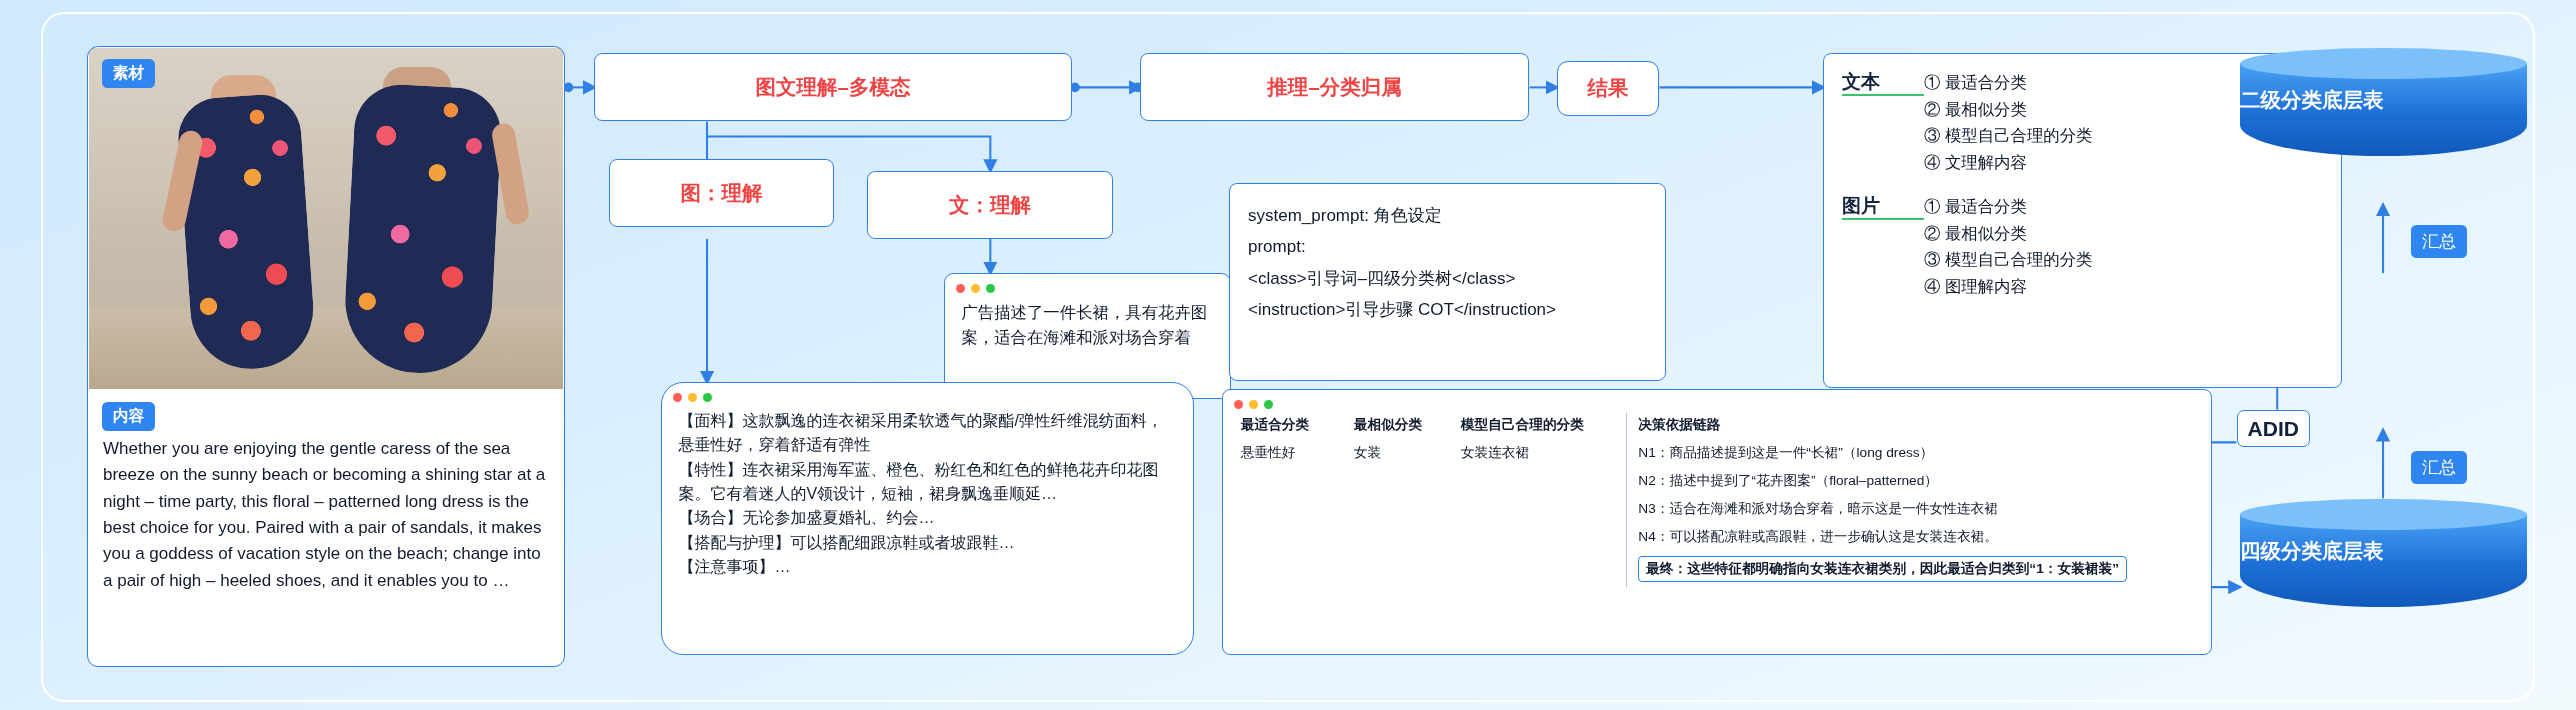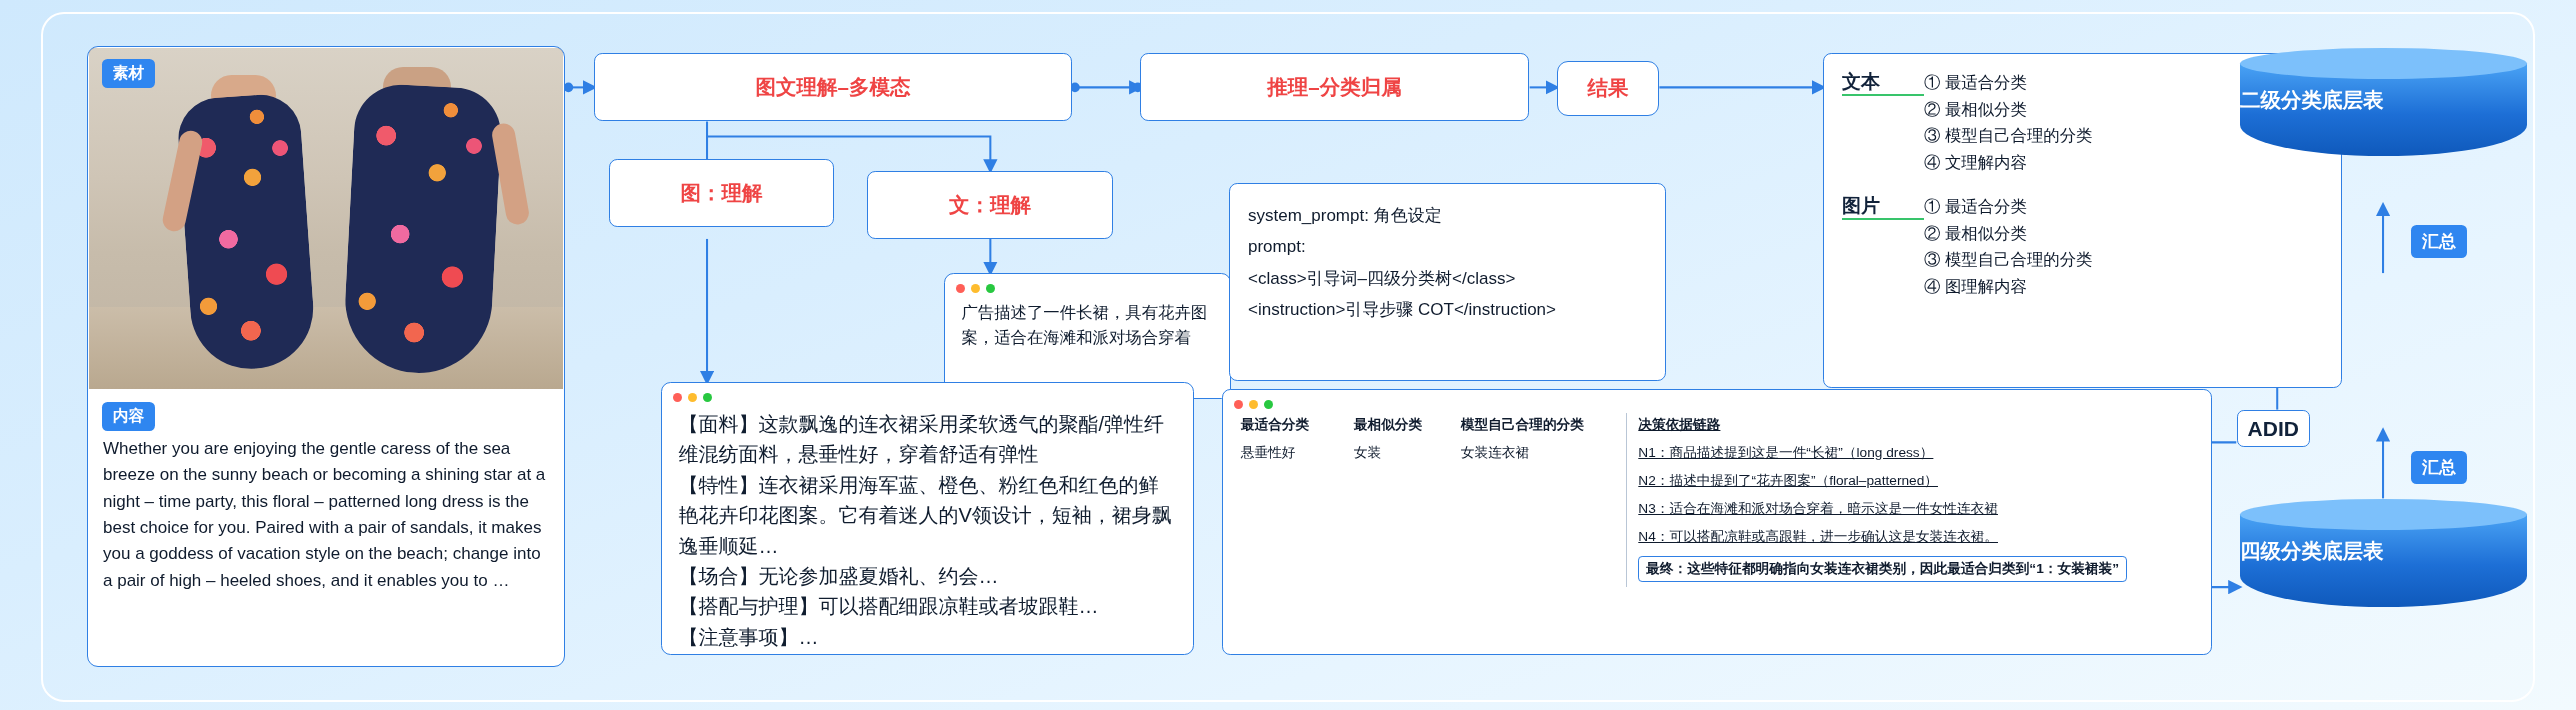--- a/index.html
+++ b/index.html
@@ -166,22 +166,23 @@
   .dot { width: 9px; height: 9px; border-radius: 50%; }
   .dot.r { background: #ff5f57; }
   .dot.y { background: #febc2e; }
   .dot.g { background: #28c840; }
 
   .bubble-ad {
     left: 925px; top: 273px; width: 287px; height: 126px;
   }
   .bubble-desc {
     left: 642px; top: 382px; width: 533px; height: 273px;
-    font-size: 20px;
+    font-size: 16px;
     line-height: 1.52;
+    border-radius: 22px;
   }
 
   .box-prompt {
     left: 1229px; top: 183px; width: 437px; height: 198px;
     padding: 18px 18px;
     font-size: 17px;
     line-height: 1.6;
     color: #0f1b2d;
   }
   .box-prompt .pl { margin: 0 0 4.1px 0; }
@@ -221,21 +222,21 @@
     white-space: nowrap;
   }
   table.dec td {
     padding: 4.8px 5.5px;
     vertical-align: top;
     line-height: 1.35;
   }
   .col-a { width: 102px; }
   .col-b { width: 96px; }
   .col-c { width: 160px; }
-  .chain-cell { border-left: 0.7px solid #b9c6d6; padding-left: 11px !important; text-decoration: underline; }
+  .chain-cell { border-left: 0.7px solid #b9c6d6; padding-left: 11px !important; }
   .final-row td { font-weight: bold; padding-top: 6.8px; }
   .final-box {
     display: inline-block;
     border: 0.7px solid #2f7fe4;
     border-radius: 4.1px;
     padding: 2.7px 6.8px;
   }
 
   
   .cyl {
@@ -268,21 +269,21 @@
   }
   .cyl1 { left: 2240px; top: 48px; }
   .cyl2 { left: 2240px; top: 273px; }
   .cyl3 { left: 2240px; top: 499px; }
 
   .huizong {
     position: absolute;
     background: #2f86f0;
     color: #ffffff;
     font-size: 17px;
-    font-weight: bold;
+    font-weight: normal;
     border-radius: 5.5px;
     padding: 4.8px 11px;
   }
   .huizong1 { left: 2411px; top: 225px; }
   .huizong2 { left: 2411px; top: 451px; }
 
   .adid {
     position: absolute;
     left: 2237px; top: 410px;
     background: #ffffff;

